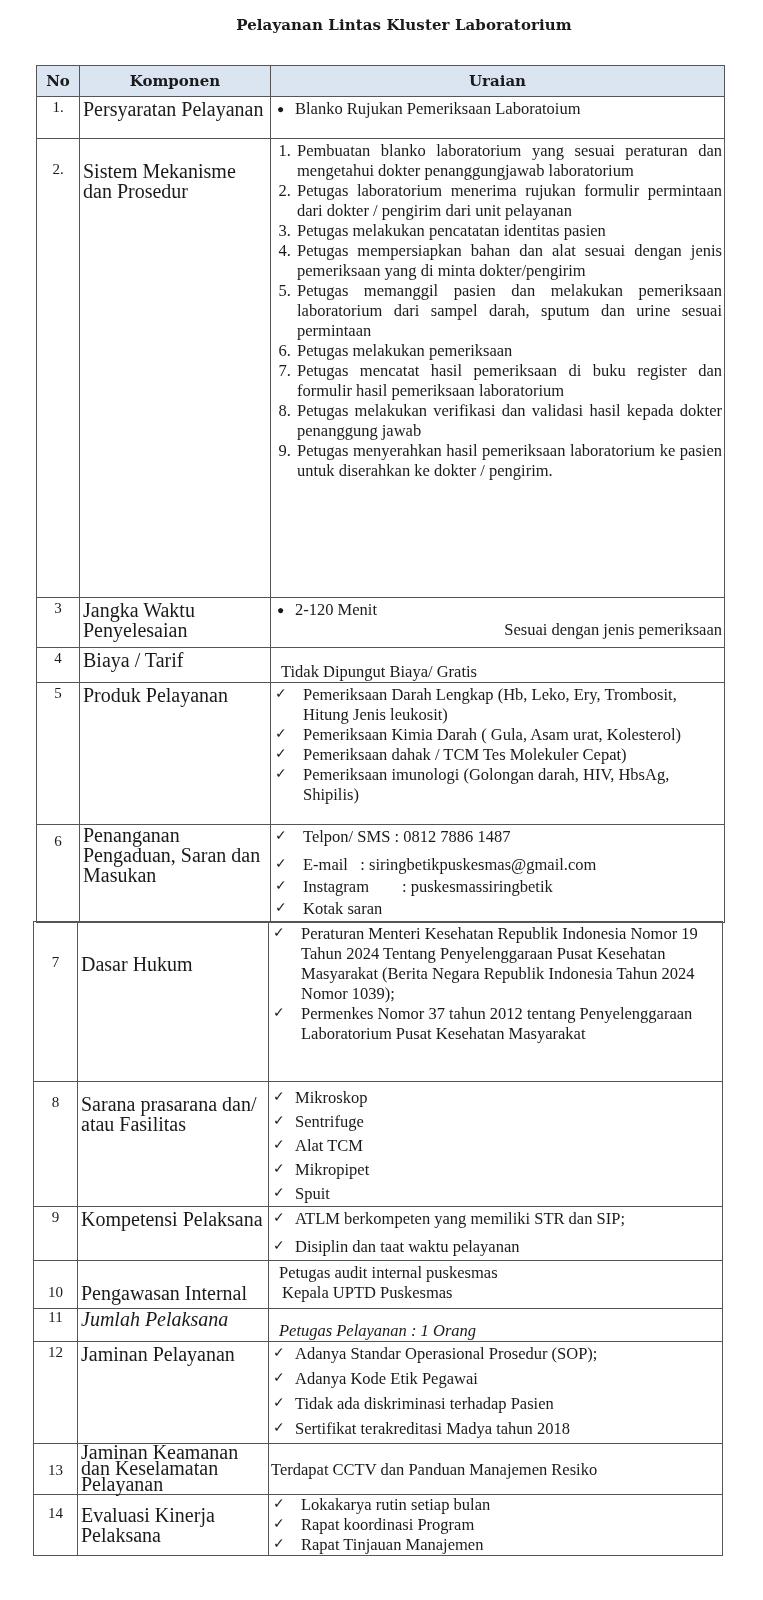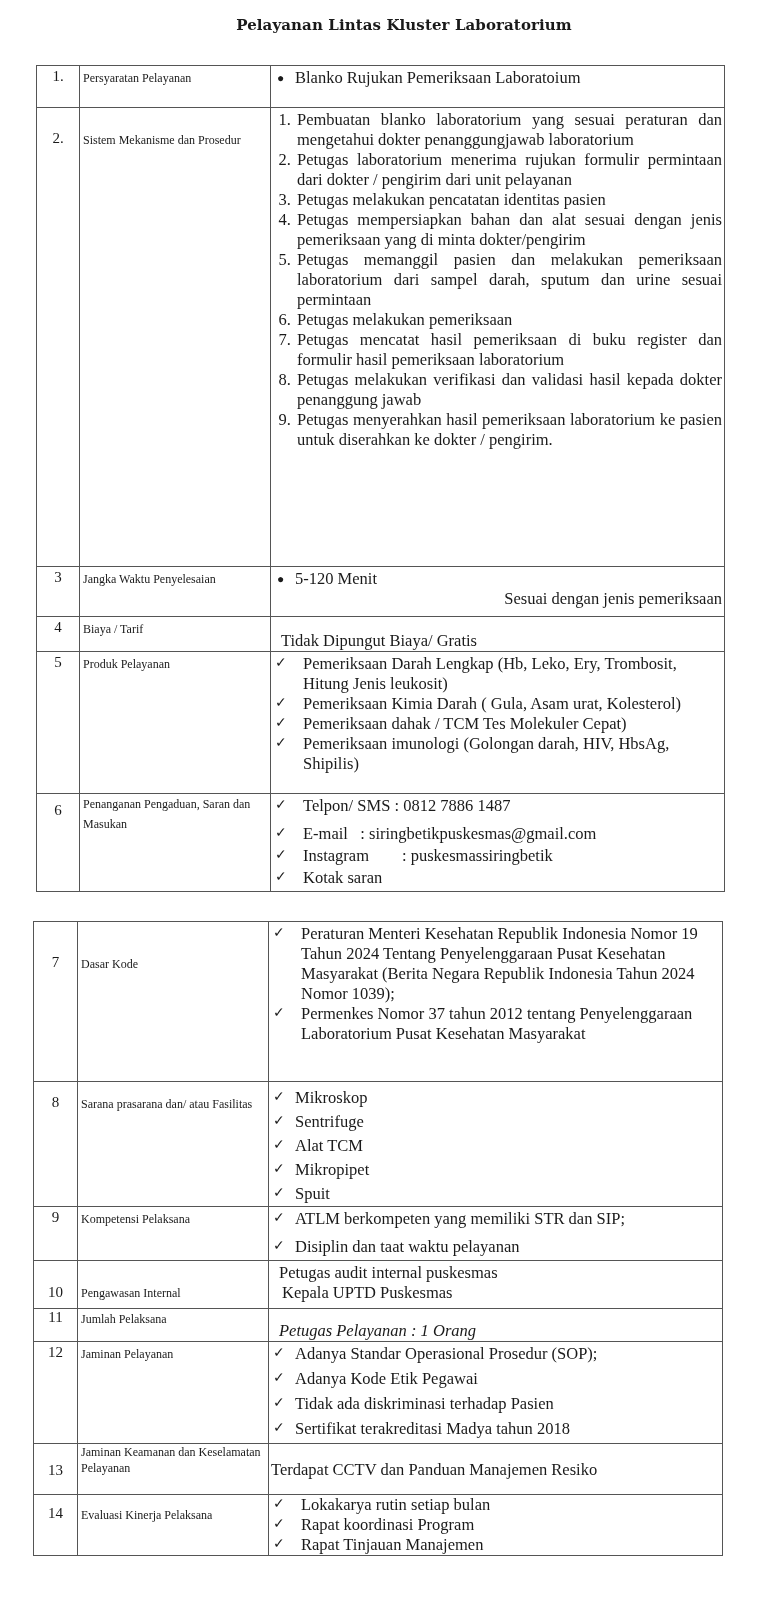--- a/index.html
+++ b/index.html
@@ -4,21 +4,21 @@
 <style>
   html, body { margin:0; padding:0; background:#ffffff; }
   body { width:763px; height:1600px; position:relative; overflow:hidden;
          font-family:"DejaVu Serif", "Liberation Serif", serif; color:#1a1a1a; }
   .title { position:absolute; top:16px; left:0; width:808px; text-align:center;
            font-family:"DejaVu Serif", serif; font-weight:bold; font-size:15px; letter-spacing:0.1px; }
   .tbl { position:absolute; border-collapse:collapse; table-layout:fixed; }
   .tbl td, .tbl th { border:1px solid #555; vertical-align:top; padding:0; }
   .tbl th { background:#dbe5f1; font-weight:bold; font-size:15px; height:30px; vertical-align:middle; }
   .no { text-align:center; font-size:15px; font-family:"Liberation Serif", serif; padding-top:2px !important; }
-  .komp { font-family:"Liberation Serif", serif; font-size:12px; line-height:20px; padding:2px 3px 0 3px !important; }
+  .komp { font-family:"Liberation Serif", serif; font-size:20px; line-height:20px; padding:2px 3px 0 3px !important; }
   .ur { font-family:"Liberation Serif", serif; font-size:16.5px; line-height:20px; padding:2px 2px 0 2px !important; }
   ol.steps { margin:0; padding:0 0 0 24px; text-align:justify; }
   ol.steps li { padding-left:2px; }
   ul.dots { margin:0; padding:0 0 0 22px; list-style:none; }
   ul.dots li { position:relative; }
   ul.dots li .b { position:absolute; left:-18px; top:0; font-size:12px; }
   ul.chk { margin:0; padding:0; list-style:none; }
   ul.chk li { position:relative; padding-left:30px; }
   ul.chk li .c { position:absolute; left:2px; top:-1px; font-size:14px; }
   ul.chk.tight li { padding-left:24px; }
@@ -30,20 +30,25 @@
 
 <div class="title">Pelayanan Lintas Kluster Laboratorium</div>
 
 <table class="tbl" style="left:36px; top:65px; width:688px;">
   <colgroup>
       <col style="width:43px">
       <col style="width:191px">
       <col style="width:454px">
     </colgroup>
   <tbody>
+      <tr>
+    <th>No</th>
+    <th>Komponen</th>
+    <th style="text-align:center;">Uraian</th>
+  </tr>
 
   <tr style="height:42px;">
     <td class="no">1.</td>
     <td class="komp">Persyaratan Pelayanan</td>
     <td class="ur">
       <ul class="dots">
         <li><span class="b">●</span><span>Blanko Rujukan Pemeriksaan Laboratoium</span></li>
       </ul>
     </td>
   </tr>
@@ -64,21 +69,21 @@
         <li>Petugas menyerahkan hasil pemeriksaan laboratorium ke pasien untuk diserahkan ke dokter / pengirim.</li>
       </ol>
     </td>
   </tr>
 
   <tr style="height:50px;">
     <td class="no">3</td>
     <td class="komp">Jangka Waktu Penyelesaian</td>
     <td class="ur">
       <ul class="dots">
-        <li><span class="b">●</span><span>5-120 Menit</span></li>
+        <li><span class="b">●</span><span>2-120 Menit</span></li>
       </ul>
       <div style="padding-left:30px;text-align:right;">Sesuai dengan jenis pemeriksaan</div>
     </td>
   </tr>
 
   <tr style="height:34px;">
     <td class="no">4</td>
     <td class="komp">Biaya / Tarif</td>
     <td class="ur">
           <div class="plain">Tidak Dipungut Biaya/ Gratis</div>
@@ -116,21 +121,21 @@
 <table class="tbl" style="left:33px; top:921px; width:689px;">
   <colgroup>
       <col style="width:44px">
       <col style="width:191px">
       <col style="width:454px">
     </colgroup>
 
   <tbody>
       <tr style="height:160px;">
     <td class="no" style="padding-top:32px !important;">7</td>
-    <td class="komp" style="padding-top:32px !important;">Dasar Kode</td>
+    <td class="komp" style="padding-top:32px !important;">Dasar Hukum</td>
     <td class="ur">
       <ul class="chk">
         <li><span class="c">✓</span><span>Peraturan Menteri Kesehatan Republik Indonesia Nomor 19 Tahun 2024 Tentang Penyelenggaraan Pusat Kesehatan Masyarakat (Berita Negara Republik Indonesia Tahun 2024 Nomor 1039);</span></li>
         <li><span class="c">✓</span><span>Permenkes Nomor 37 tahun 2012 tentang Penyelenggaraan Laboratorium Pusat Kesehatan Masyarakat</span></li>
       </ul>
     </td>
   </tr>
 
   <tr style="height:122px;">
     <td class="no" style="padding-top:12px !important;">8</td>
@@ -161,21 +166,21 @@
     <td class="no vcenter" style="padding-top:16px !important;">10</td>
     <td class="komp vcenter" style="padding-top:16px !important;">Pengawasan Internal</td>
     <td class="ur" style="padding-left:10px !important;">
       <div>Petugas audit internal puskesmas</div>
       <div style="padding-left:3px;">Kepala UPTD Puskesmas</div>
     </td>
   </tr>
 
   <tr style="height:22px;">
     <td class="no" style="padding-top:0 !important;">11</td>
-    <td class="komp" style="padding-top:0 !important;">Jumlah Pelaksana</td>
+    <td class="komp" style="padding-top:0 !important;font-style:italic;">Jumlah Pelaksana</td>
     <td class="ur" style="padding-top:0 !important;font-style:italic;">
           <div class="plain">Petugas Pelayanan : 1 Orang</div>
         </td>
   </tr>
 
   <tr style="height:102px;">
     <td class="no">12</td>
     <td class="komp">Jaminan Pelayanan</td>
     <td class="ur">
       <ul class="chk tight" style="line-height:25px; margin-top:-3px;">

